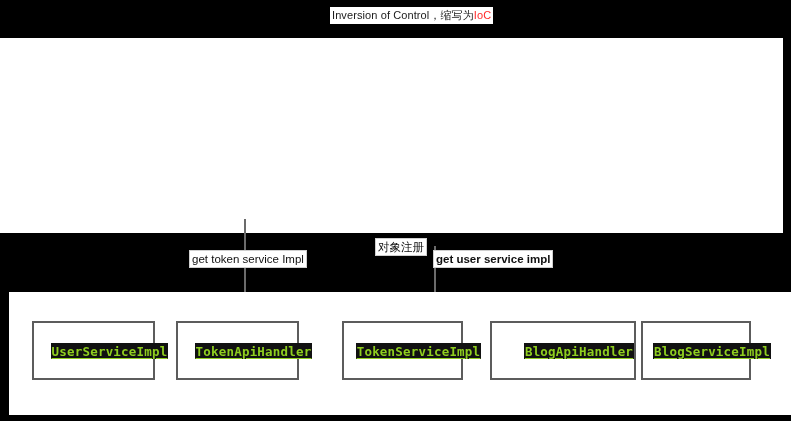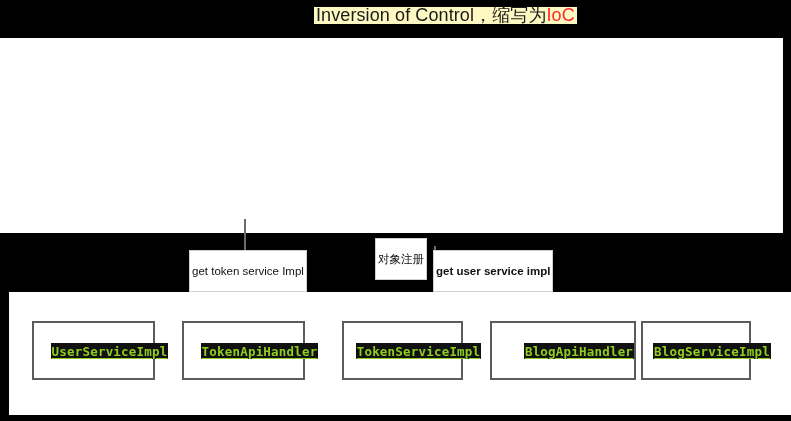--- a/index.html
+++ b/index.html
@@ -18,25 +18,25 @@
   
   #top-band {
     position: absolute;
     left: 0; top: 0;
     width: 791px;
     height: 38px;
     background: #000000;
   }
   #title-chip {
     position: absolute;
-    left: 314px;
+    left: 330px;
     top: 7px;
-    background: #fef9c3;
+    background: #ffffff;
     color: #1a1a1a;
-    font-size: 18px;
+    font-size: 11px;
     line-height: 15px;
     padding: 1px 2px;
     white-space: nowrap;
     letter-spacing: 0.1px;
   }
   #title-chip .accent { color: #ff2a2a; }
 
   
   #upper-canvas {
     position: absolute;
@@ -56,21 +56,21 @@
     height: 59px;
     background: #000000;
   }
   .mid-label {
     position: absolute;
     background: #ffffff;
     color: #111111;
     font-size: 11.5px;
     line-height: 14px;
     white-space: nowrap;
-    padding: 13px 2px;
+    padding: 1px 2px;
     border: 1px solid #cfcfcf;
     box-sizing: border-box;
   }
   #label-get-token { left: 189px; top: 250px; }
   #label-obj-reg   { left: 375px; top: 238px; }
   #label-get-user  { left: 433px; top: 250px; font-weight: bold; }
 
   
   #lower-panel {
     position: absolute;
@@ -111,21 +111,21 @@
     background: #111111;
     text-decoration: underline;
     text-underline-offset: 2px;
     white-space: nowrap;
     padding: 1px 1px 0 1px;
     letter-spacing: 0.2px;
     margin-left: 32px;
   }
 
   #box-0 { left: 32px;  width: 123px; }
-  #box-1 { left: 182px; width: 123px; text-align: center; }
+  #box-1 { left: 176px; width: 123px; text-align: center; }
   #box-2 { left: 342px; width: 121px; }
   #box-3 { left: 490px; width: 146px; }
   #box-4 { left: 641px; width: 110px; }
 </style>
 </head>
 <body>
 
 <div id="top-band">
   <div id="title-chip">
     <span>Inversion of Control，缩写为</span><span class="accent">IoC</span>

